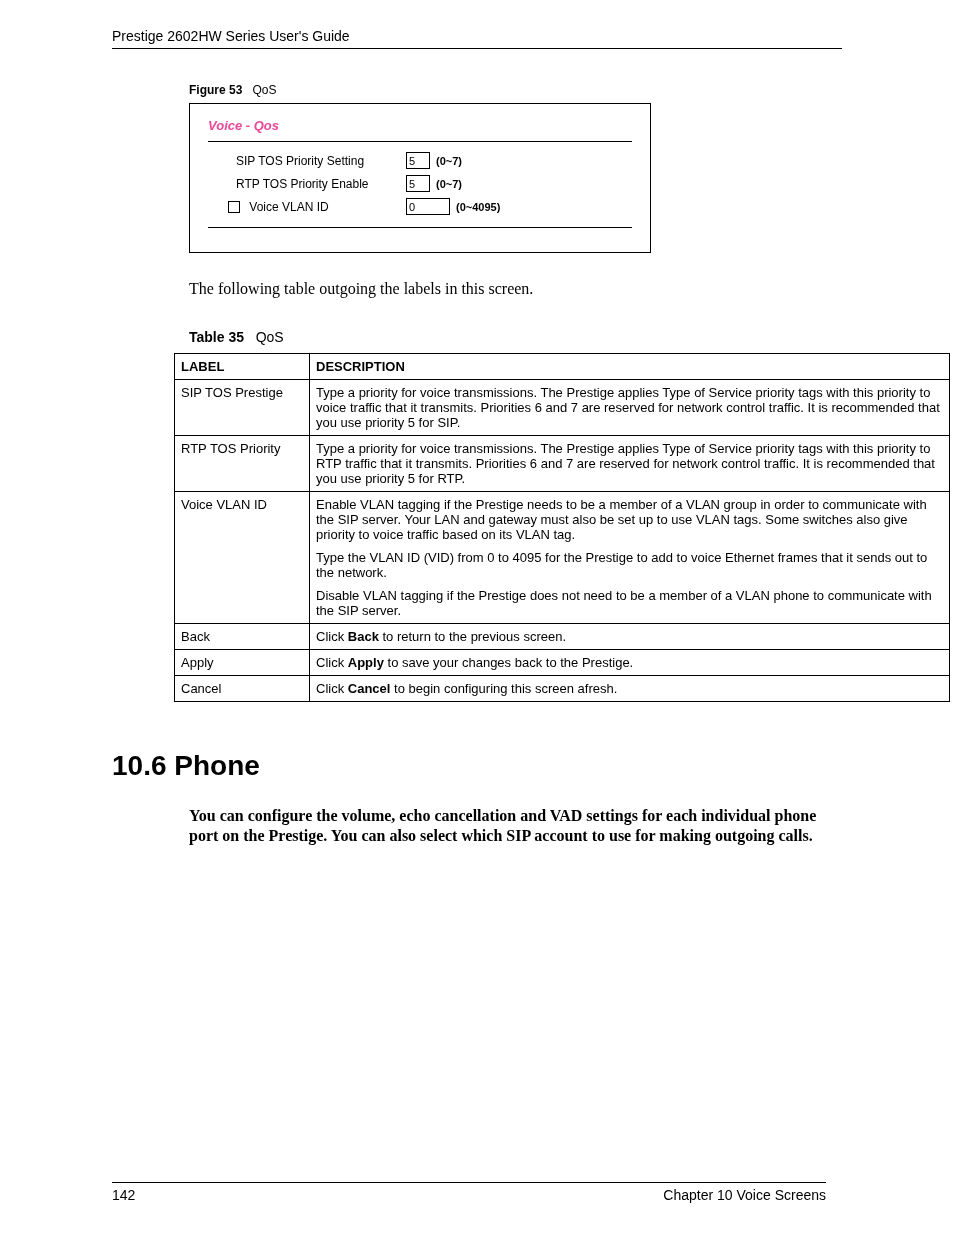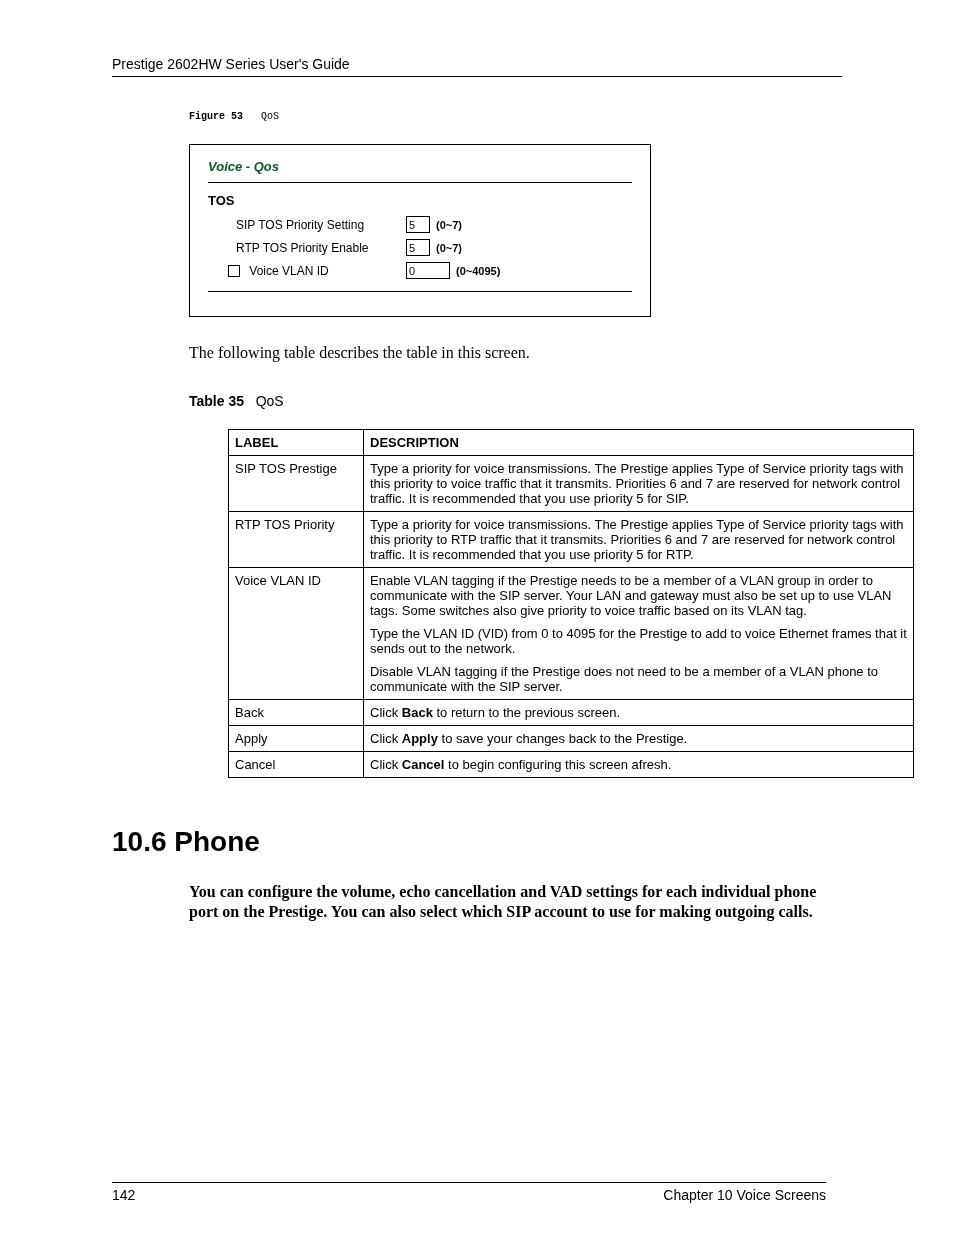--- a/index.html
+++ b/index.html
@@ -6,45 +6,44 @@
     font-family: Arial, Helvetica, sans-serif;
     margin: 0;
     background: #fff;
     color: #000;
     font-size: 14px;
   }
   .page {
     width: 954px;
     height: 1235px;
     box-sizing: border-box;
-    padding: 56px 112px 40px 112px;
+    padding: 28px 112px 40px 112px;
     position: relative;
   }
   .header-line {
     border-bottom: 1px solid #000;
     padding-bottom: 4px;
     font-size: 14px;
   }
   .figure-label {
-    font-size: 10px;
+    font-size: 12px;
     margin-top: 34px;
     margin-left: 77px;
-    margin-bottom: 22px;
-    font-family: Liberation Mono, monospace;
+    margin-bottom: 6px;
   }
   .figure-label b { font-weight: bold; }
   .figure-box {
     margin-left: 77px;
     width: 462px;
     border: 1px solid #000;
     padding: 14px 18px 16px 18px;
     box-sizing: border-box;
   }
   .fig-title {
-    color: #14532d;
+    color: #ec4899;
     font-style: italic;
     font-weight: bold;
     font-size: 13px;
     margin-bottom: 8px;
     font-family: Arial, Helvetica, sans-serif;
   }
   .fig-hr-top { border: 0; border-top: 1px solid #000; margin: 4px 0 10px 0; }
   .fig-hr-bot { border: 0; border-top: 1px solid #000; margin: 12px 0 8px 0; }
   .section-bold {
     font-weight: bold;
@@ -101,26 +100,26 @@
     box-sizing: border-box;
   }
   .para {
     font-family: "Times New Roman", Times, serif;
     font-size: 16px;
     margin: 26px 0 0 77px;
     line-height: 1.25;
   }
   .table-label {
     font-size: 14px;
-    margin: 30px 0 20px 77px;
+    margin: 30px 0 8px 77px;
   }
   table.desc {
-    margin-left: 116px;
+    margin-left: 62px;
     border-collapse: collapse;
-    width: 686px;
+    width: 776px;
     font-size: 13px;
   }
   table.desc th, table.desc td {
     border: 1px solid #000;
     padding: 5px 6px;
     text-align: left;
     vertical-align: top;
   }
   table.desc th {
     font-weight: bold;
@@ -156,21 +155,20 @@
   <div class="header-line">Prestige 2602HW Series User's Guide</div>
 
   <div class="figure-label">
     <b>Figure 53</b>&nbsp;&nbsp;&nbsp;<span>QoS</span>
   </div>
 
   <div class="figure-box">
     <div class="fig-title">Voice - Qos</div>
     <hr class="fig-hr-top">
 
-    <div class="section-bold">TOS</div>
 
     <div class="form-row">
       <span class="lbl">SIP TOS Priority Setting</span>
       <input class="tiny-input" value="5" style="">
       <span class="range">(0~7)</span>
     </div>
 
     <div class="form-row">
       <span class="lbl">RTP TOS Priority Enable</span>
       <input class="tiny-input" value="5" style="">
@@ -184,21 +182,21 @@
         <span>Voice VLAN ID</span>
       </span>
       <input class="wide-input" value="0" style="">
       <span class="range">(0~4095)</span>
     </div>
 
     <hr class="fig-hr-bot">
 
   </div>
 
-  <p class="para">The following table describes the table in this screen.</p>
+  <p class="para">The following table outgoing the labels in this screen.</p>
 
   <div class="table-label">
     <b>Table 35</b>&nbsp;&nbsp;&nbsp;<span>QoS</span>
   </div>
 
   <table class="desc">
     <tbody>
         <tr>
       <th style="width:122px;">LABEL</th>
       <th>DESCRIPTION</th>

